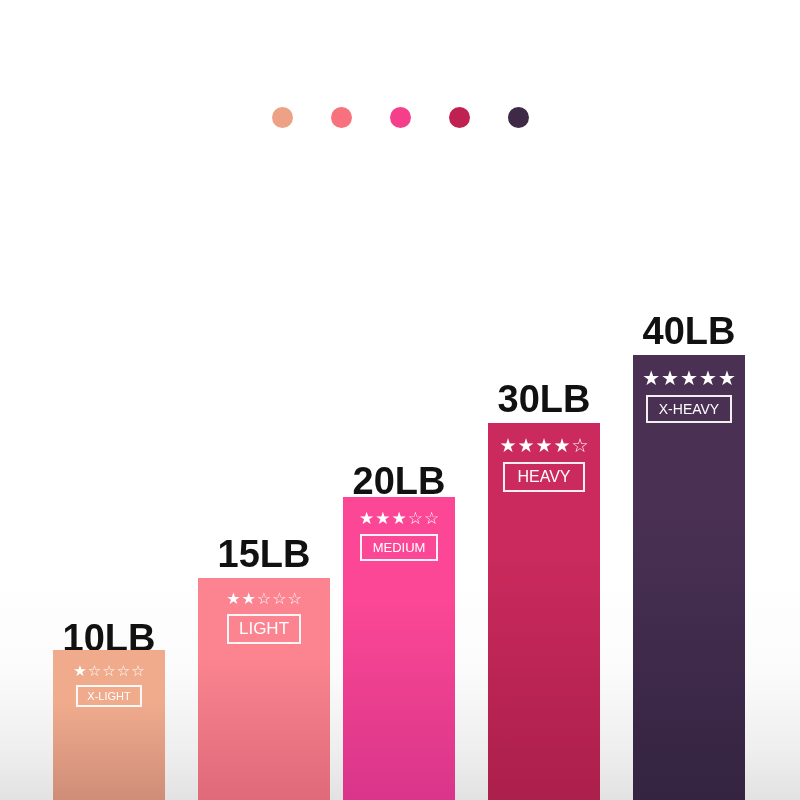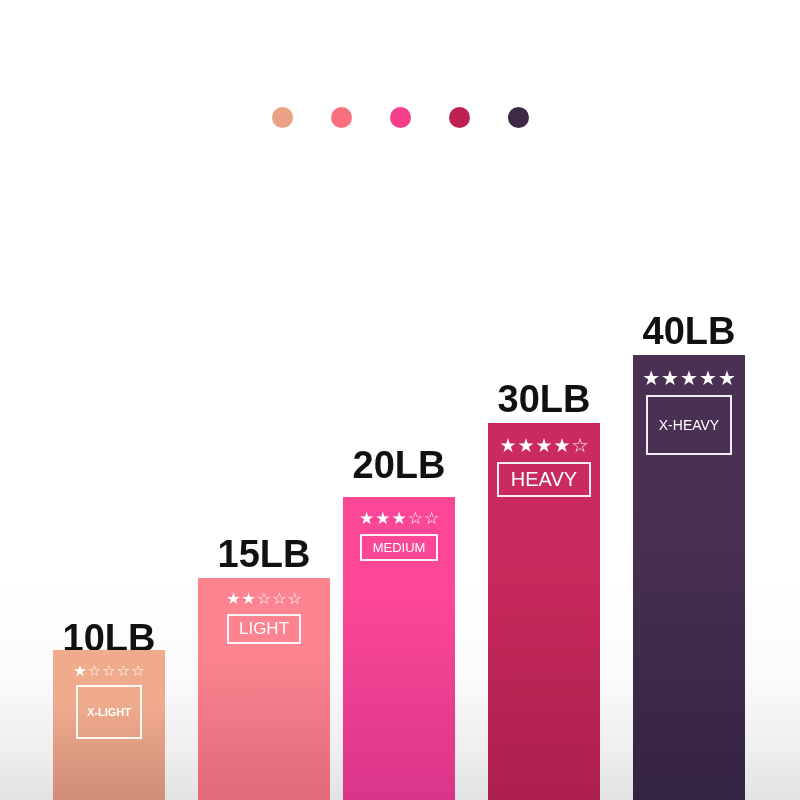--- a/index.html
+++ b/index.html
@@ -135,38 +135,38 @@
       <div class="bar-group" style="left: 53px; width: 112px; height: 200px;">
         <div class="bar-weight" style="bottom: 140px;">10LB</div>
         <div class="bar" style="height: 150px; background: linear-gradient(rgb(240, 171, 141) 0%, rgb(240, 171, 141) 35%, rgb(207, 141, 120) 100%);">
           <div class="stars" style="font-size: 15px;">
             <span class="star">★</span>
             <span class="star">☆</span>
             <span class="star">☆</span>
             <span class="star">☆</span>
             <span class="star">☆</span>
           </div>
-          <div class="badge" style="font-size: 11px; padding: 19px 9px; font-weight: bold;">X-LIGHT</div>
+          <div class="badge" style="font-size: 11px; padding: 3px 9px;">X-LIGHT</div>
         </div>
       </div>
       <div class="bar-group" style="left: 198px; width: 132px; height: 272px;">
         <div class="bar-weight" style="bottom: 224px;">15LB</div>
         <div class="bar" style="height: 222px; background: linear-gradient(rgb(251, 132, 144) 0%, rgb(251, 132, 144) 35%, rgb(224, 105, 122) 100%);">
           <div class="stars" style="font-size: 16px;">
             <span class="star">★</span>
             <span class="star">★</span>
             <span class="star">☆</span>
             <span class="star">☆</span>
             <span class="star">☆</span>
           </div>
           <div class="badge" style="font-size: 17px; padding: 3px 10px;">LIGHT</div>
         </div>
       </div>
       <div class="bar-group" style="left: 343px; width: 112px; height: 353px;">
-        <div class="bar-weight" style="bottom: 313px; margin-top: 47px;">20LB</div>
+        <div class="bar-weight" style="bottom: 297px; margin-top: 47px;">20LB</div>
         <div class="bar" style="height: 303px; background: linear-gradient(rgb(251, 71, 149) 0%, rgb(251, 71, 149) 35%, rgb(217, 53, 138) 100%);">
           <div class="stars" style="font-size: 17px;">
             <span class="star">★</span>
             <span class="star">★</span>
             <span class="star">★</span>
             <span class="star">☆</span>
             <span class="star">☆</span>
           </div>
           <div class="badge" style="font-size: 13px; padding: 4px 11px;">MEDIUM</div>
         </div>
@@ -174,31 +174,31 @@
       <div class="bar-group" style="left: 488px; width: 112px; height: 427px;">
         <div class="bar-weight" style="bottom: 379px;">30LB</div>
         <div class="bar" style="height: 377px; background: linear-gradient(rgb(202, 42, 93) 0%, rgb(202, 42, 93) 35%, rgb(171, 31, 76) 100%);">
           <div class="stars" style="font-size: 19px;">
             <span class="star">★</span>
             <span class="star">★</span>
             <span class="star">★</span>
             <span class="star">★</span>
             <span class="star">☆</span>
           </div>
-          <div class="badge" style="font-size: 20px; padding: 4px 12px;">HEAVY</div>
+          <div class="badge" style="font-size: 16px; padding: 4px 12px;">HEAVY</div>
         </div>
       </div>
       <div class="bar-group" style="left: 633px; width: 112px; height: 495px;">
         <div class="bar-weight" style="bottom: 447px; text-align: center;">40LB</div>
         <div class="bar" style="height: 445px; background: linear-gradient(rgb(74, 49, 84) 0%, rgb(74, 49, 84) 35%, rgb(52, 35, 65) 100%);">
           <div class="stars" style="font-size: 20px;">
             <span class="star">★</span>
             <span class="star">★</span>
             <span class="star">★</span>
             <span class="star">★</span>
             <span class="star">★</span>
           </div>
-          <div class="badge" style="font-size: 14px; padding: 20px 11px;">X-HEAVY</div>
+          <div class="badge" style="font-size: 14px; padding: 4px 11px;">X-HEAVY</div>
         </div>
       </div>
     </div>
 
 </div>
 
 </body></html>

